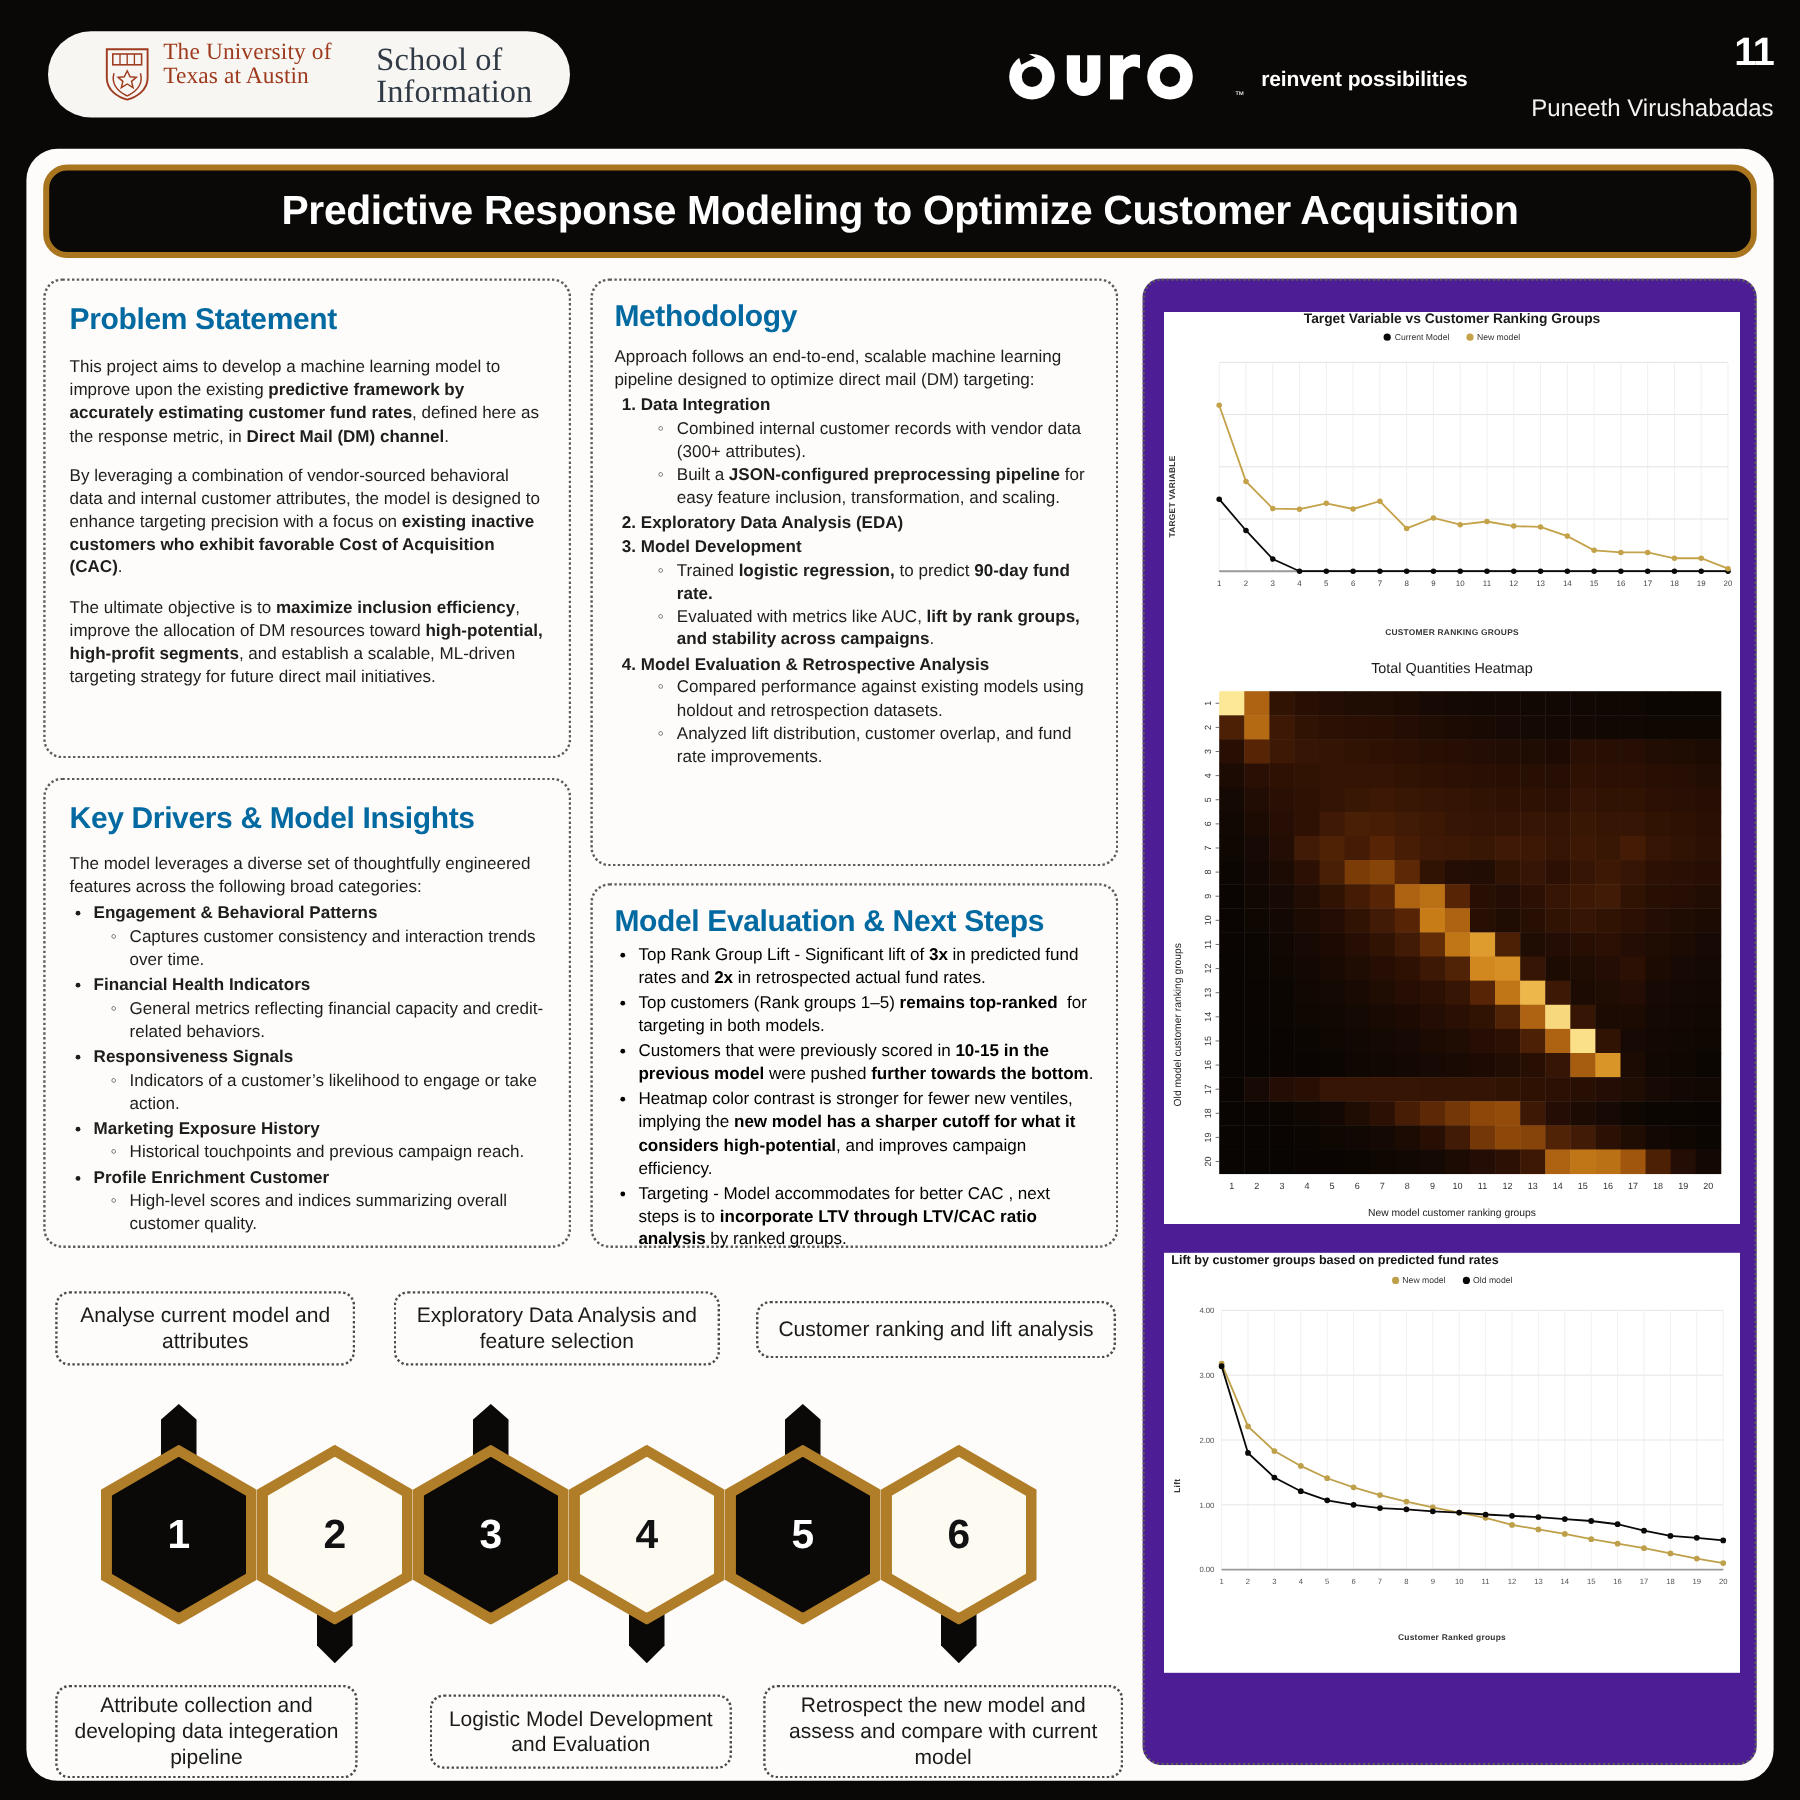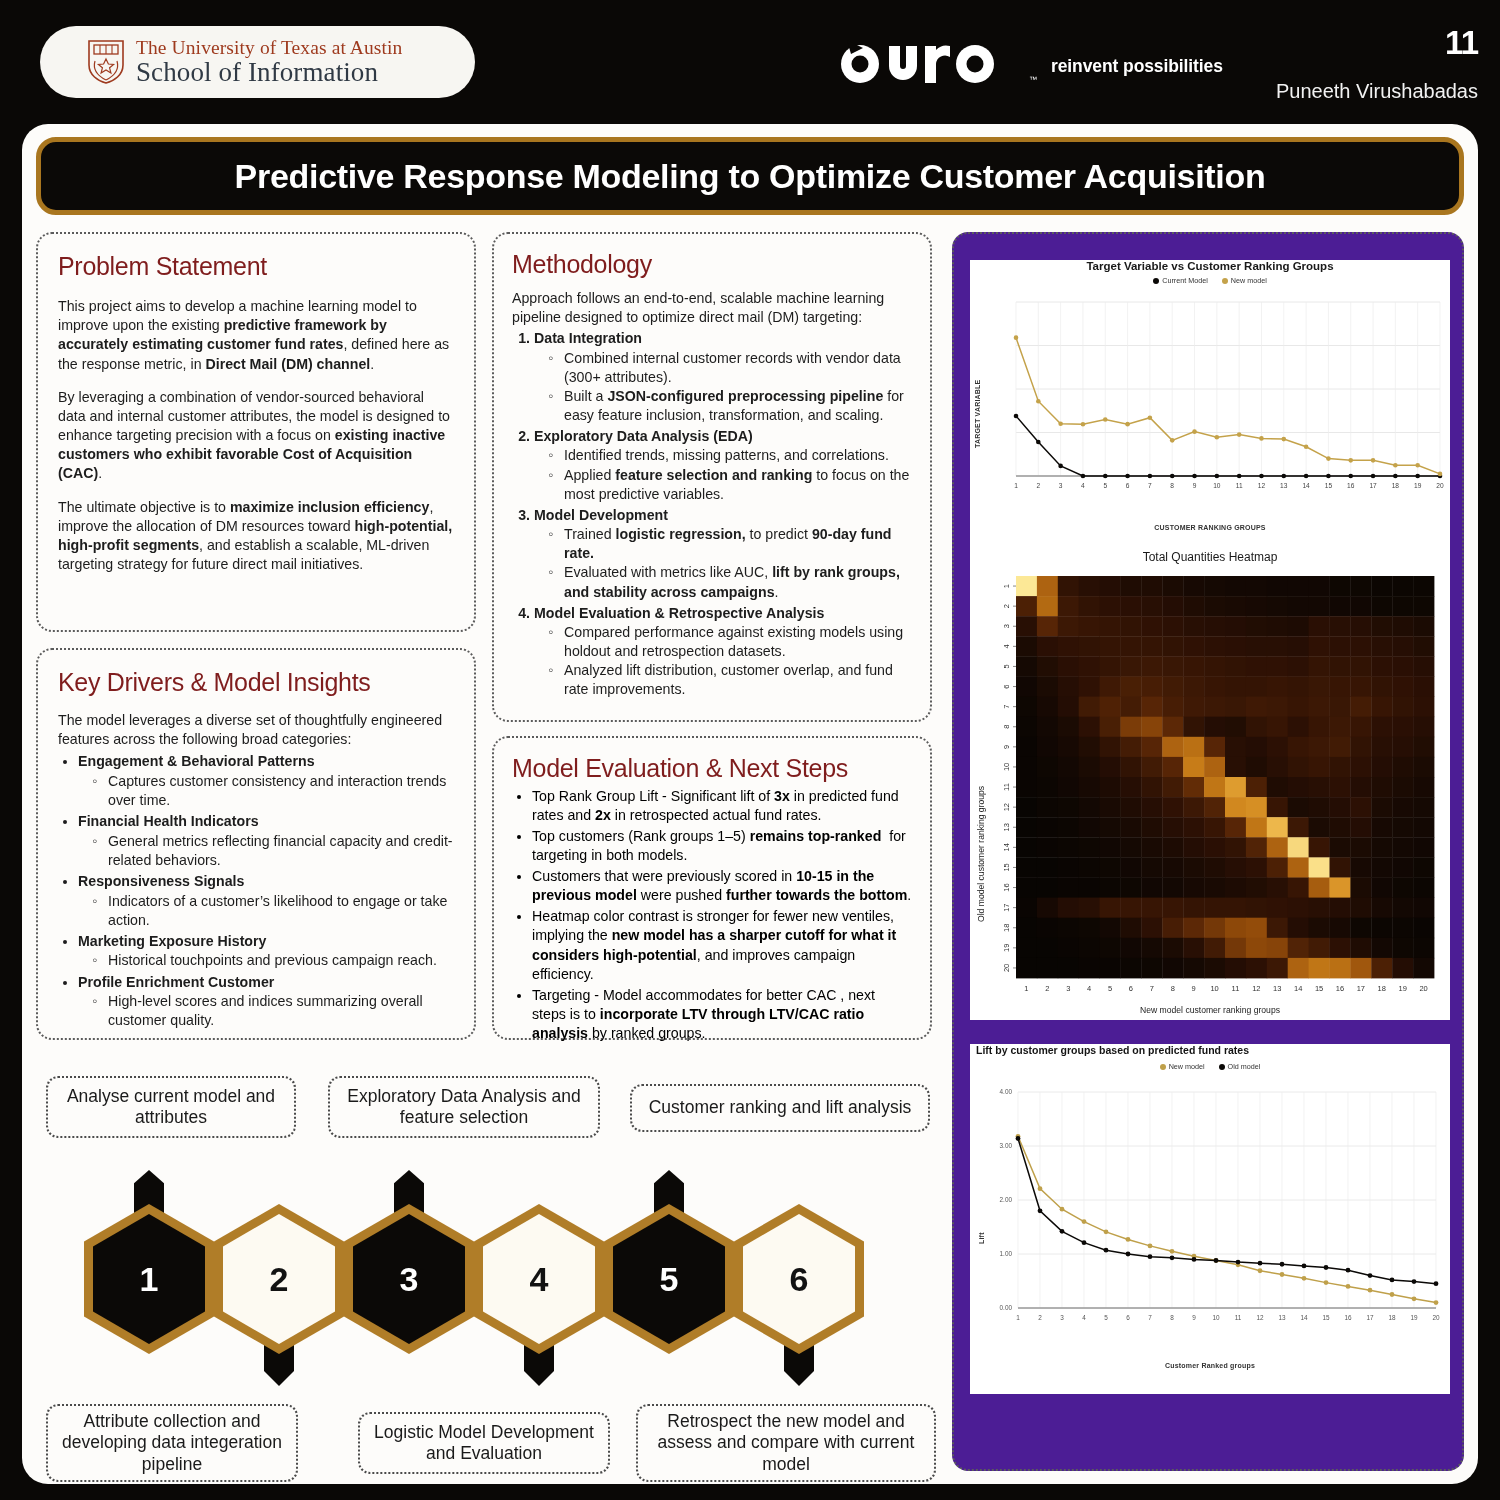--- a/index.html
+++ b/index.html
@@ -13,21 +13,21 @@
   }
 
   
   .header { position:absolute; left:0; top:0; width:1500px; height:120px; background:#0a0806; }
   .ut-logo-box {
     position:absolute; left:40px; top:26px; width:435px; height:72px;
     background:#f7f6f2; border-radius:36px;
     display:flex; align-items:center; padding-left:46px; gap:10px;
   }
   .ut-shield { width:40px; height:46px; flex:0 0 auto; }
-  .ut-text { display:flex; flex-direction:column; line-height:1;justify-content:space-between; }
+  .ut-text { display:flex; flex-direction:row; line-height:1;justify-content:space-between; }
   .ut-line1 {
     font-family:"Liberation Serif", serif; font-size:19.5px; color:#9e3a1e; letter-spacing:.1px;
   }
   .ut-line2 {
     font-family:"Liberation Serif", serif; font-size:27px; color:#303a45; margin-top:2px; letter-spacing:.1px;
   }
 
   .ouro-wrap { position:absolute; left:835px; top:34px; display:flex; align-items:flex-end; gap:16px; }
   .ouro-logo { position:relative; height:52px; }
   .ouro-tm { font-size:8px; color:#fff; position:absolute; right:-2px; bottom:2px; }
@@ -56,21 +56,21 @@
     margin:0; color:#ffffff; font-size:34px; font-weight:bold;
     letter-spacing:-.3px; text-align:center;
   }
 
   
   .card {
     position:absolute; background:#fdfcfa;
     border:2.4px dotted #5b5b5b; border-radius:16px;
   }
   .card-h {
-    margin:0; color:#7f1d1d; font-size:25px; font-weight:normal; letter-spacing:-.3px;
+    margin:0; color:#0369a1; font-size:25px; font-weight:bold; letter-spacing:-.3px;
   }
   .body-txt { font-size:14.2px; color:#1d1d1d; line-height:1.35; }
   .body-txt p { margin:0 0 14px 0; }
   .body-txt p:last-child { margin-bottom:0; }
 
   ol.meth { margin:2px 0 0 0; padding-left:22px; font-size:14.2px; line-height:1.35; }
   ol.meth > li { margin-bottom:1px; font-weight:bold; }
   ol.meth > li > span.lbl { font-weight:bold; }
   ul.sub { list-style:none; margin:0 0 2px 0; padding-left:14px; }
   ul.sub > li { font-weight:normal; position:relative; padding-left:16px; margin-bottom:0px; }
@@ -240,24 +240,20 @@
       <ol class="meth">
         <li>
           <span class="lbl">Data Integration</span>
           <ul class="sub">
             <li>Combined internal customer records with vendor data (300+ attributes).</li>
             <li>Built a <b>JSON-configured preprocessing pipeline</b> for easy feature inclusion, transformation, and scaling.</li>
           </ul>
         </li>
         <li>
           <span class="lbl">Exploratory Data Analysis (EDA)</span>
-          <ul class="sub">
-            <li>Identified trends, missing patterns, and correlations.</li>
-            <li>Applied <b>feature selection and ranking</b> to focus on the most predictive variables.</li>
-          </ul>
         </li>
         <li>
           <span class="lbl">Model Development</span>
           <ul class="sub">
             <li>Trained <b>logistic regression,</b> to predict <b>90-day fund rate.</b></li>
             <li>Evaluated with metrics like AUC, <b>lift by rank groups, and stability across campaigns</b>.</li>
           </ul>
         </li>
         <li>
           <span class="lbl">Model Evaluation &amp; Retrospective Analysis</span>

